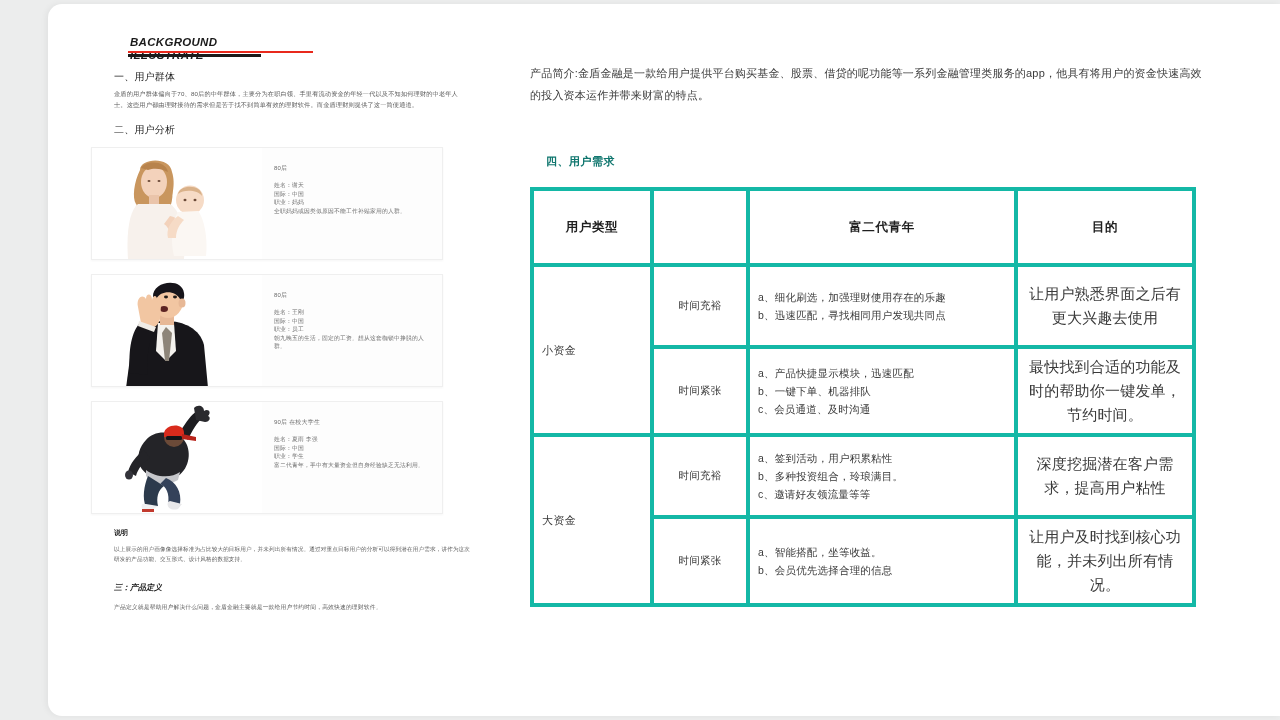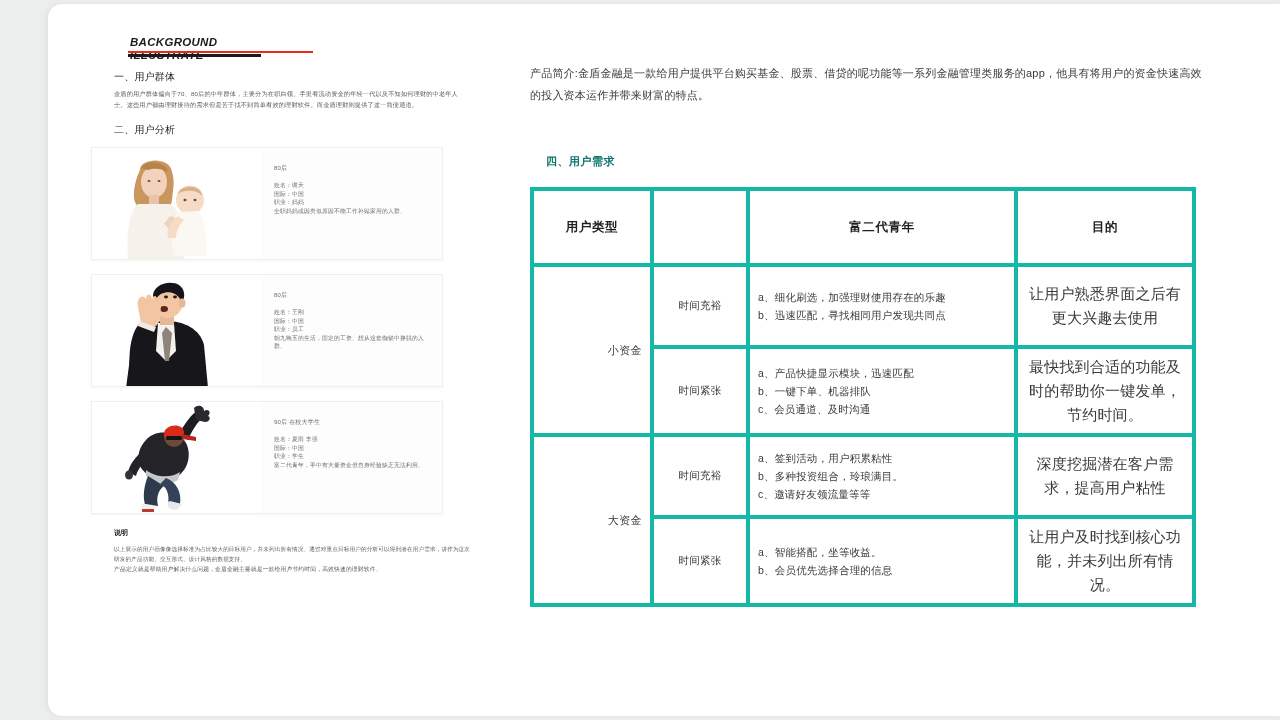--- a/index.html
+++ b/index.html
@@ -210,21 +210,21 @@
 
   table.req thead td {
     height: 60px;
     text-align: center;
     font-size: 12.5px;
     font-weight: bold;
     color: #1f1f1f;
     letter-spacing: 0.6px;
   }
   .cell-type {
-    text-align: right;
+    text-align: left;
     font-size: 11px;
     color: #3a3a3a;
     letter-spacing: 0.4px;
   }
   .cell-time {
     text-align: center;
     font-size: 10.5px;
     color: #3a3a3a;
     letter-spacing: 0.3px;
   }
@@ -411,20 +411,21 @@
           </div>
           <div class="p-desc">富二代青年，手中有大量资金但自身经验缺乏无法利用。</div>
         </div>
       </div>
 
     </div>
 
     <div class="note-h">说明</div>
     <div class="note-p">以上展示的用户画像像选择标准为占比较大的目标用户，并未列出所有情况。通过对重点目标用户的分析可以得到潜在用户需求，讲作为这次研发的产品功能、交互形式、设计风格的数据支持。</div>
 
+    <div class="def-h">三：产品定义</div>
     <div class="def-p">产品定义就是帮助用户解决什么问题，金盾金融主要就是一款给用户节约时间，高效快速的理财软件。</div>
   </div>
 
   <div class="right-col">
 
     <p class="intro-p">产品简介:金盾金融是一款给用户提供平台购买基金、股票、借贷的呢功能等一系列金融管理类服务的app，他具有将用户的资金快速高效的投入资本运作并带来财富的特点。</p>
 
     <h2 class="need-h">四、用户需求</h2>
 
     <table class="req">

